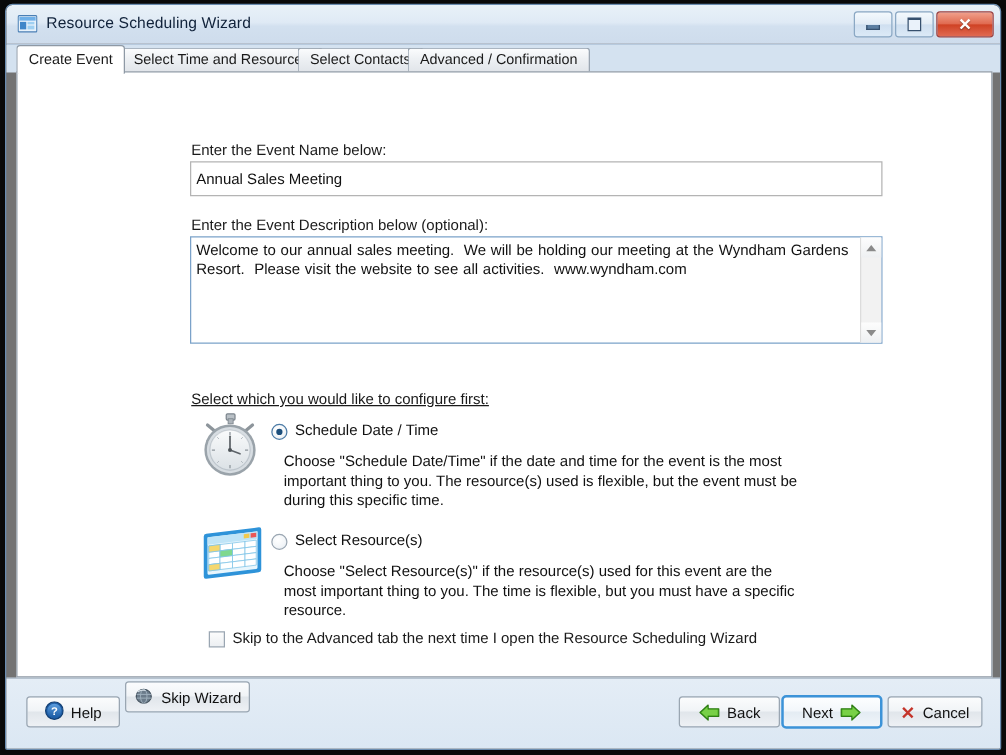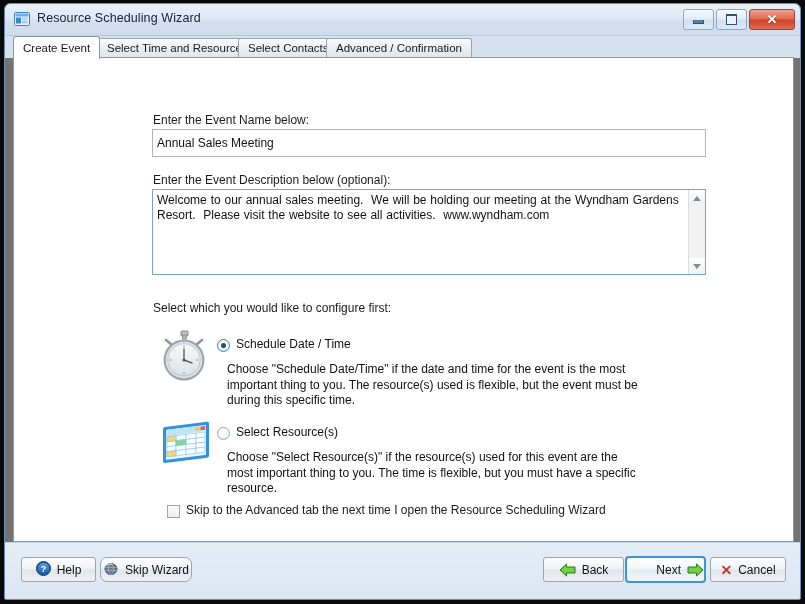--- a/index.html
+++ b/index.html
@@ -274,21 +274,21 @@
         <div class="vscroll">
           <div class="arrow up">
               <span class="tri up"></span>
             </div>
           <div class="arrow down">
               <span class="tri down"></span>
             </div>
         </div>
       </div>
 
-      <div class="lbl" style="left:139px; top:243px;">Select which you would like to configure first:</div>
+      <div class="lbl" style="left:139px; top:254px;text-decoration:underline;">Select which you would like to configure first:</div>
 
       <div class="icon-box" style="left:142px; top:272px;">
         <svg width="56" height="52" viewBox="0 0 56 52">
           <rect x="25" y="1" width="7" height="5" rx="1" fill="#b9c0c6" stroke="#7d868e"></rect>
           <rect x="26.5" y="5" width="4" height="4" fill="#aeb5bb" stroke="#7d868e" stroke-width=".7"></rect>
           <line x1="10" y1="10" x2="16" y2="15" stroke="#8d959b" stroke-width="2.6" stroke-linecap="round"></line>
           <line x1="46" y1="10" x2="40" y2="15" stroke="#8d959b" stroke-width="2.6" stroke-linecap="round"></line>
           <circle cx="28" cy="30" r="20.5" fill="#9aa3aa"></circle>
           <circle cx="28" cy="30" r="18.5" fill="#d7dde2"></circle>
           <circle cx="28" cy="30" r="16" fill="#f3f6f8" stroke="#b9c1c8"></circle>
@@ -374,21 +374,21 @@
               <stop offset="0" stop-color="#5d9ede"></stop>
                   <stop offset="1" stop-color="#1b5ca5"></stop>
             </linearGradient>
               </defs>
             <text x="7.5" y="11" text-anchor="middle" font-size="9" font-weight="bold" fill="#ffffff" font-family="Liberation Sans, sans-serif">?</text>
           </svg>
         </span>
         <span>Help</span>
       </div>
 
-      <div class="btn" style="left:95px; top:14px; width:92px;border-radius:7px;">
+      <div class="btn" style="left:95px; top:2px; width:100px;">
         <span class="ic">
           <svg width="16" height="15" viewBox="0 0 16 15">
             <ellipse cx="8" cy="8" rx="6" ry="5.5" fill="#6b7b8a"></ellipse>
             <ellipse cx="8" cy="8" rx="6" ry="5.5" fill="none" stroke="#44525e"></ellipse>
             <path d="M2.2 6.5 H13.8 M2.2 9.5 H13.8" stroke="#9fb0bd" stroke-width=".8"></path>
             <ellipse cx="8" cy="8" rx="2.6" ry="5.5" fill="none" stroke="#9fb0bd" stroke-width=".8"></ellipse>
             <path d="M3 4.5 Q6 2.4 9.5 3.4" stroke="#cfd9e1" stroke-width="1" fill="none"></path>
           </svg>
         </span>
         <span>Skip Wizard</span>
@@ -397,21 +397,21 @@
       <div class="btn" style="left:538px; top:14px; width:81px;">
         <span class="ic">
           <svg class="arrow-green" width="17" height="14" viewBox="0 0 17 14">
             <path d="M7.5 1 L1 7 L7.5 13 L7.5 10 L16 10 L16 4 L7.5 4 Z" fill="#5cc02c" stroke="#2e7d15" stroke-width="1" stroke-linejoin="round"></path>
             <path d="M7 2.6 L2.3 7 L7 11.4 L7 9.2 L14.8 9.2 L14.8 4.8 L7 4.8 Z" fill="#8fdd5e" opacity=".55"></path>
           </svg>
         </span>
         <span>Back</span>
       </div>
 
-      <div class="btn focus" style="left:620px; top:13px; width:81px; height:27px;justify-content:flex-end;">
+      <div class="btn focus" style="left:620px; top:13px; width:81px; height:27px;">
         <span>Next</span>
         <span class="ic">
           <svg class="arrow-green" width="17" height="14" viewBox="0 0 17 14">
             <path d="M9.5 1 L16 7 L9.5 13 L9.5 10 L1 10 L1 4 L9.5 4 Z" fill="#5cc02c" stroke="#2e7d15" stroke-width="1" stroke-linejoin="round"></path>
             <path d="M10 2.6 L14.7 7 L10 11.4 L10 9.2 L2.2 9.2 L2.2 4.8 L10 4.8 Z" fill="#8fdd5e" opacity=".55"></path>
           </svg>
         </span>
       </div>
 
       <div class="btn" style="left:705px; top:14px; width:76px;">

